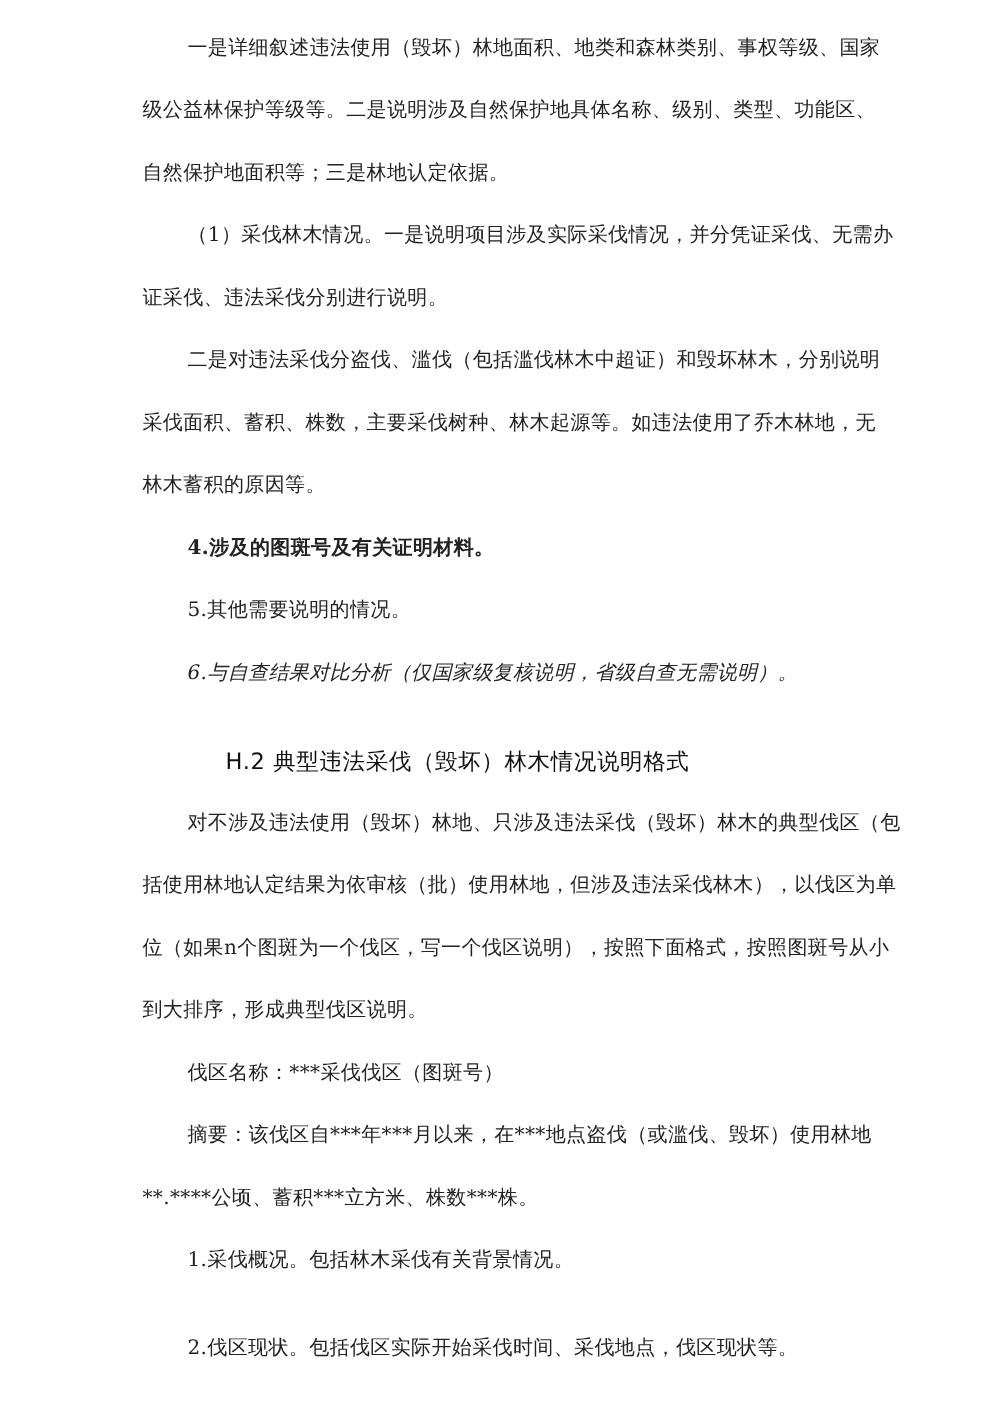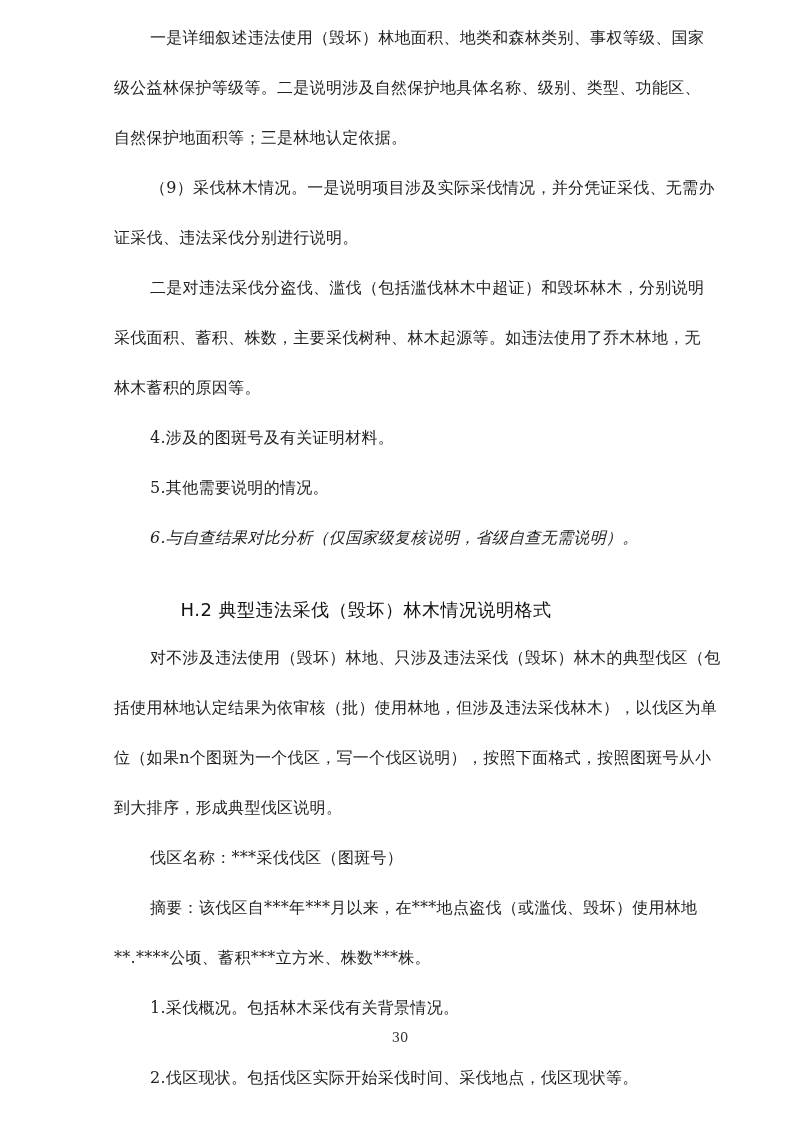--- a/index.html
+++ b/index.html
@@ -12,33 +12,32 @@
   .pagenum { position: absolute; left: 0; width: 800px; text-align: center; font-size: 13px; top: 1030px; color: #333; }
 </style>
 </head>
 <body>
 
 <div class="page">
   <div id="lines">
       <div class="line" style="left: 150px; top: 28px;">一是详细叙述违法使用（毁坏）林地面积、地类和森林类别、事权等级、国家</div>
       <div class="line" style="left: 114px; top: 78px;">级公益林保护等级等。二是说明涉及自然保护地具体名称、级别、类型、功能区、</div>
       <div class="line" style="left: 114px; top: 128px;">自然保护地面积等；三是林地认定依据。</div>
-      <div class="line" style="left: 150px; top: 178px;">（9）采伐林木情况。一是说明项目涉及实际采伐情况，并分凭证采伐、无需办</div>
+      <div class="line" style="left: 150px; top: 178px;">（1）采伐林木情况。一是说明项目涉及实际采伐情况，并分凭证采伐、无需办</div>
       <div class="line" style="left: 114px; top: 228px;">证采伐、违法采伐分别进行说明。</div>
       <div class="line" style="left: 150px; top: 278px;">二是对违法采伐分盗伐、滥伐（包括滥伐林木中超证）和毁坏林木，分别说明</div>
       <div class="line" style="left: 114px; top: 328px;">采伐面积、蓄积、株数，主要采伐树种、林木起源等。如违法使用了乔木林地，无</div>
       <div class="line" style="left: 114px; top: 378px;">林木蓄积的原因等。</div>
-      <div class="line" style="left: 150px; top: 428px;">4.涉及的图斑号及有关证明材料。</div>
+      <div class="line" style="left: 150px; top: 428px; font-weight: bold;">4.涉及的图斑号及有关证明材料。</div>
       <div class="line" style="left: 150px; top: 478px;">5.其他需要说明的情况。</div>
       <div class="line" style="left: 150px; top: 528px; font-style: italic;">6.与自查结果对比分析（仅国家级复核说明，省级自查无需说明）。</div>
       <div class="line" style="left: 150px; top: 648px;">对不涉及违法使用（毁坏）林地、只涉及违法采伐（毁坏）林木的典型伐区（包</div>
       <div class="line" style="left: 114px; top: 698px;">括使用林地认定结果为依审核（批）使用林地，但涉及违法采伐林木），以伐区为单</div>
       <div class="line" style="left: 114px; top: 748px;">位（如果n个图斑为一个伐区，写一个伐区说明），按照下面格式，按照图斑号从小</div>
       <div class="line" style="left: 114px; top: 798px;">到大排序，形成典型伐区说明。</div>
       <div class="line" style="left: 150px; top: 848px;">伐区名称：***采伐伐区（图斑号）</div>
       <div class="line" style="left: 150px; top: 898px;">摘要：该伐区自***年***月以来，在***地点盗伐（或滥伐、毁坏）使用林地</div>
       <div class="line" style="left: 114px; top: 948px;">**.****公顷、蓄积***立方米、株数***株。</div>
       <div class="line" style="left: 150px; top: 998px;">1.采伐概况。包括林木采伐有关背景情况。</div>
     </div>
   <div class="heading" style="top: 598px;">H.2 典型违法采伐（毁坏）林木情况说明格式</div>
   <div class="line" id="lastline" style="left: 150px; top: 1048px; margin-top: 20px;">2.伐区现状。包括伐区实际开始采伐时间、采伐地点，伐区现状等。</div>
-  <div class="pagenum">30</div>
 </div>
 
 </body></html>

